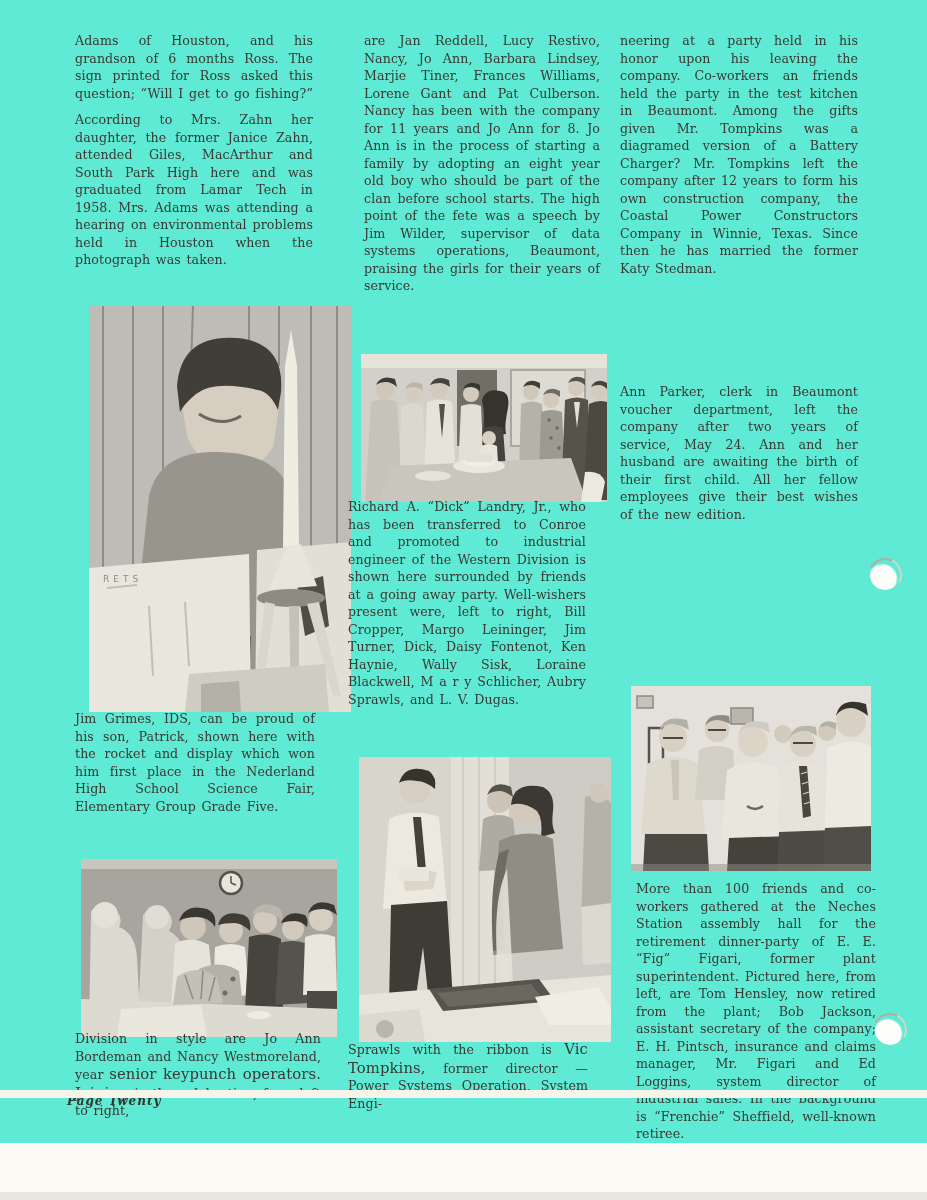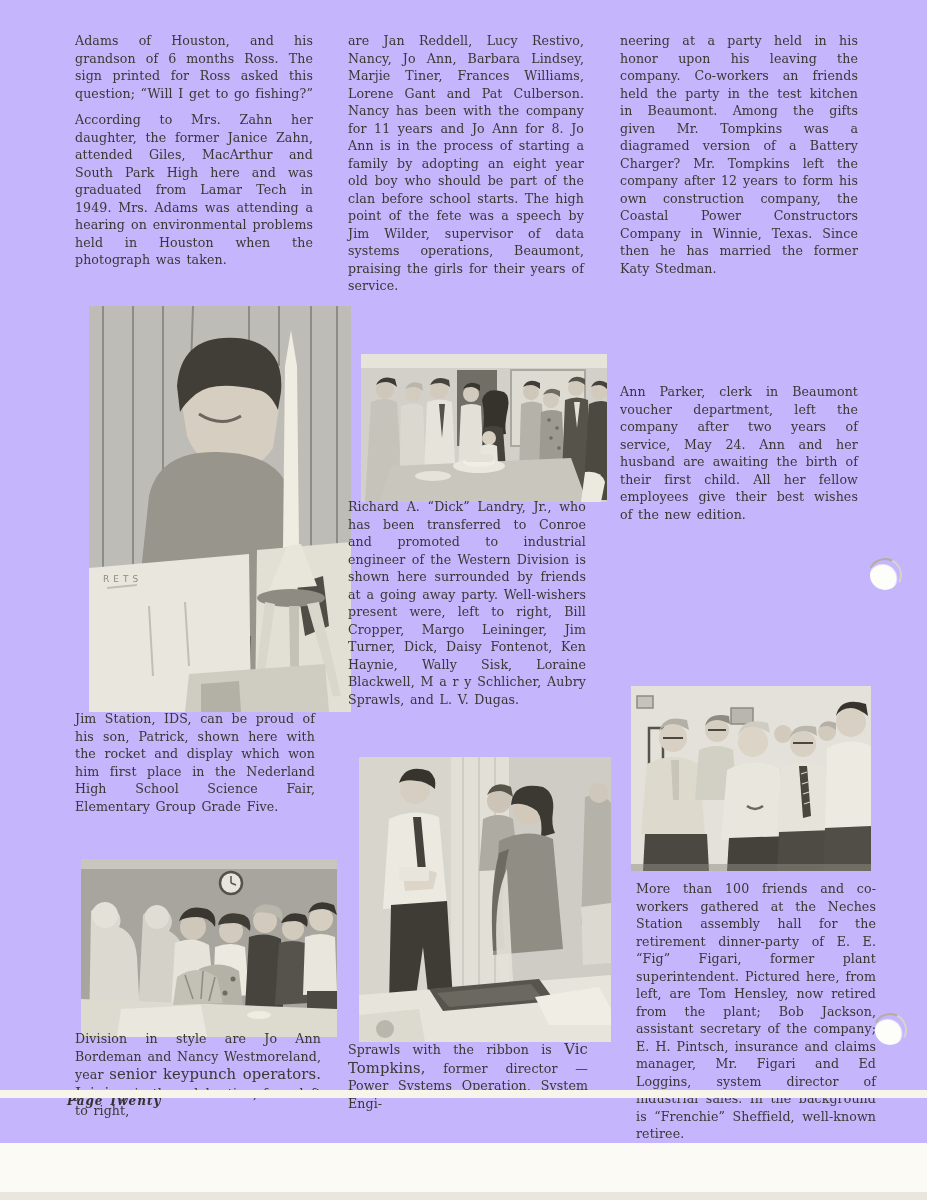--- a/index.html
+++ b/index.html
@@ -1,18 +1,18 @@
 <!DOCTYPE html>
 <html><head>
 <meta charset="utf-8">
 <style>
   html,body { margin:0; padding:0; background:#e9e6dd; }
   .page {
     position:relative; width:927px; height:1192px;
-    background:#c4b5fd;
+    background:#5eead4;
     font-family:"DejaVu Serif", serif;
     color:#3b3832;
     overflow:hidden;
   }
   .block {
     position:absolute;
     font-size:12.6px;
     line-height:17.5px;
     text-align:justify;
     letter-spacing:0.1px;
@@ -53,21 +53,21 @@
     transform:rotate(-18deg);
   }
 </style>
 </head>
 <body>
 
 <div class="page">
 
   <div class="block" style="left:75px; top:32px; width:238px;">
     <p>Adams of Houston, and his grandson of 6 months Ross. The sign printed for Ross asked this question; “Will I get to go fishing?”</p>
-    <p>According to Mrs. Zahn her daughter, the former Janice Zahn, attended Giles, MacArthur and South Park High here and was graduated from Lamar Tech in 1949. Mrs. Adams was attending a hearing on environmental problems held in Houston when the photograph was taken.</p>
+    <p>According to Mrs. Zahn her daughter, the former Janice Zahn, attended Giles, MacArthur and South Park High here and was graduated from Lamar Tech in 1958. Mrs. Adams was attending a hearing on environmental problems held in Houston when the photograph was taken.</p>
   </div>
 
   <figure class="photo" style="left:75px; top:292px;">
     <svg width="262" height="406" viewBox="0 0 262 406">
       <rect width="262" height="406" fill="#bdbcb6"></rect>
 
       <g stroke="#8d8c85" stroke-width="2">
         <line x1="14" y1="0" x2="14" y2="300"></line>
           <line x1="44" y1="0" x2="44" y2="280"></line>
         <line x1="74" y1="0" x2="74" y2="270"></line>
@@ -106,21 +106,21 @@
         <path d="M218 298 l26 92 l8 0 l-22 -94 Z" fill="#d9d6cb"></path>
         <path d="M200 300 l2 100 l8 0 l0 -100 Z" fill="#c4c1b6"></path>
       </g>
 
       <path d="M100 368 L236 358 L240 406 L96 406 Z" fill="#cfccc1"></path>
       <path d="M112 378 L150 375 L152 406 L112 406 Z" fill="#b3b0a5"></path>
     </svg>
   </figure>
 
   <div class="block cap" style="left:75px; top:710px; width:240px;">
-    <b>Jim Station,</b><span> IDS, can be proud of his son, Patrick, shown here with the rocket and display which won him first place in the Nederland High School Science Fair, Elementary Group Grade Five.</span>
+    <b>Jim Grimes,</b><span> IDS, can be proud of his son, Patrick, shown here with the rocket and display which won him first place in the Nederland High School Science Fair, Elementary Group Grade Five.</span>
   </div>
 
   <figure class="photo" style="left:67px; top:845px;">
     <svg width="256" height="178" viewBox="0 0 256 178">
       <rect width="256" height="178" fill="#a7a59d"></rect>
       <rect x="0" y="0" width="256" height="10" fill="#c9c6bd"></rect>
 
       <g>
         <circle cx="150" cy="24" r="11" fill="#e8e5dc" stroke="#55524b" stroke-width="2.5"></circle>
         <line x1="150" y1="24" x2="150" y2="17" stroke="#55524b" stroke-width="1.5"></line>
@@ -179,21 +179,21 @@
       <ellipse cx="178" cy="156" rx="12" ry="4" fill="#efece3"></ellipse>
     </svg>
   </figure>
 
   <div class="block cap" style="left:75px; top:1030px; width:246px;">
     <span>Division in style are </span><b>Jo Ann Bordeman</b><span> and </span><b>Nancy Westmoreland,</b><span> year </span><span class="lg">senior keypunch operators. Joining</span><span> in the celebration, from left to right,</span>
   </div>
 
   <div class="pagenum" style="left:67px; top:1094px;">Page Twenty</div>
 
-  <div class="block" style="left:348px; top:32px; width:236px;">
+  <div class="block" style="left:364px; top:32px; width:236px;">
     <p>are Jan Reddell, Lucy Restivo, Nancy, Jo Ann, Barbara Lindsey, Marjie Tiner, Frances Williams, Lorene Gant and Pat Culberson. Nancy has been with the company for 11 years and Jo Ann for 8. Jo Ann is in the process of starting a family by adopting an eight year old boy who should be part of the clan before school starts. The high point of the fete was a speech by Jim Wilder, supervisor of data systems operations, Beaumont, praising the girls for their years of service.</p>
   </div>
 
   <figure class="photo" style="left:347px; top:340px;">
     <svg width="246" height="148" viewBox="0 0 246 148">
       <rect width="246" height="148" fill="#d3d0c9"></rect>
       <rect x="0" y="0" width="246" height="14" fill="#e6e3db"></rect>
       <rect x="150" y="16" width="74" height="76" fill="#dedbd3" stroke="#aaa79e" stroke-width="2"></rect>
 
       <rect x="96" y="16" width="40" height="76" fill="#716e66"></rect>

